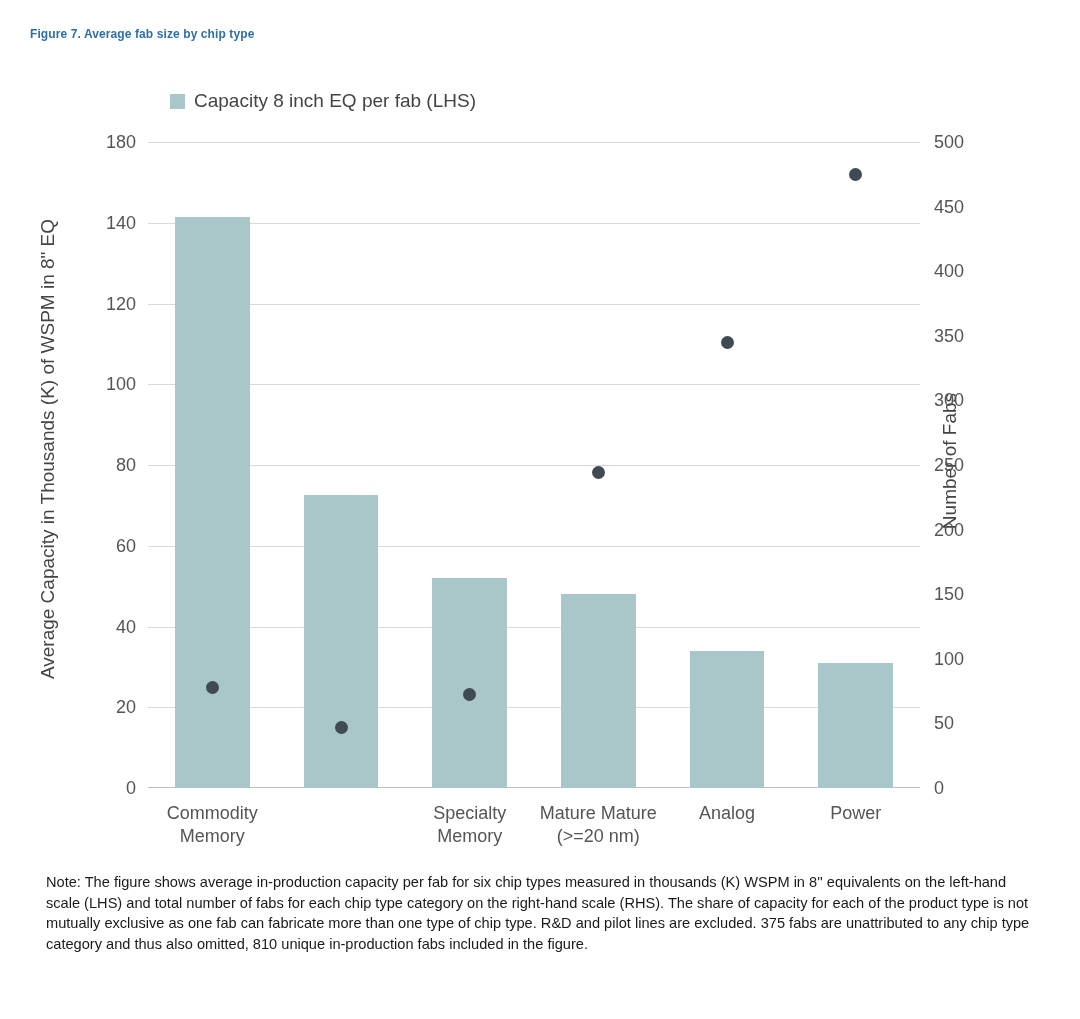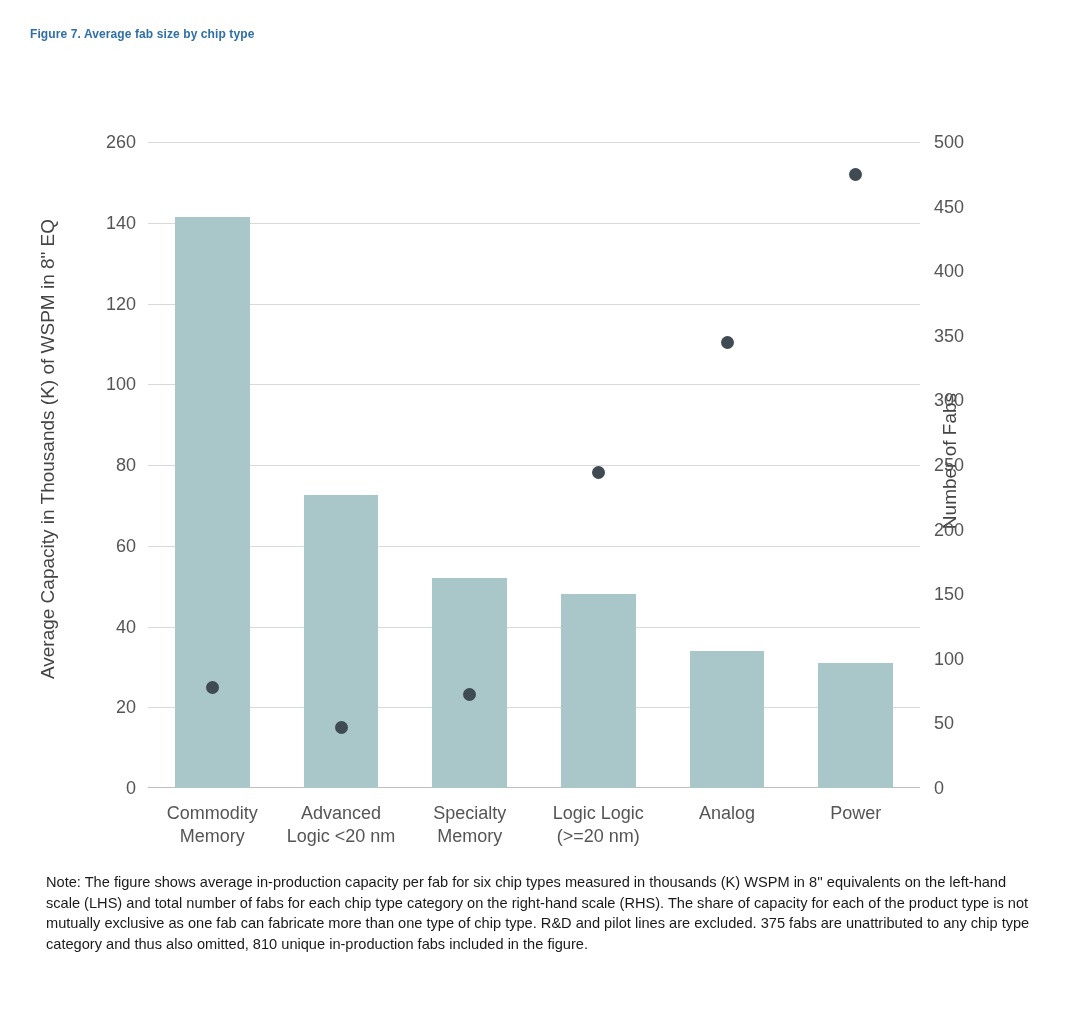--- a/index.html
+++ b/index.html
@@ -187,20 +187,24 @@
   }
 </style>
 </head>
 <body>
 
 <div class="page">
 
   <div class="fig-title">Figure 7. Average fab size by chip type</div>
 
   <div class="legend">
+    <div class="legend-item">
+      <span class="legend-swatch-bar"></span>
+      <span class="legend-label">Capacity 8 inch EQ per fab (LHS)</span>
+    </div>
   </div>
 
   <div class="plot-wrap">
     <div class="y-left-title">Average Capacity in Thousands (K) of WSPM in 8" EQ</div>
     <div class="y-right-title">Number of Fabs</div>
     <div class="plot" id="plot">
       <div class="axis-line-bottom"></div>
     <div class="tick-left" style="top: 646px;">0</div>
         <div class="gridline" style="top: 565.25px;"></div>
         <div class="tick-left" style="top: 565.25px;">20</div>
@@ -210,54 +214,50 @@
         <div class="tick-left" style="top: 403.75px;">60</div>
         <div class="gridline" style="top: 323px;"></div>
         <div class="tick-left" style="top: 323px;">80</div>
         <div class="gridline" style="top: 242.25px;"></div>
         <div class="tick-left" style="top: 242.25px;">100</div>
         <div class="gridline" style="top: 161.5px;"></div>
         <div class="tick-left" style="top: 161.5px;">120</div>
         <div class="gridline" style="top: 80.75px;"></div>
         <div class="tick-left" style="top: 80.75px;">140</div>
         <div class="gridline" style="top: 0px;"></div>
-        <div class="tick-left" style="top: 0px;">260</div>
+        <div class="tick-left" style="top: 0px;">180</div>
         <div class="tick-right" style="top: 646px;">0</div>
         <div class="tick-right" style="top: 581.4px;">50</div>
         <div class="tick-right" style="top: 516.8px;">100</div>
         <div class="tick-right" style="top: 452.2px;">150</div>
         <div class="tick-right" style="top: 387.6px;">200</div>
         <div class="tick-right" style="top: 323px;">250</div>
         <div class="tick-right" style="top: 258.4px;">300</div>
         <div class="tick-right" style="top: 193.8px;">350</div>
         <div class="tick-right" style="top: 129.2px;">400</div>
         <div class="tick-right" style="top: 64.6px;">450</div>
         <div class="tick-right" style="top: 0px;">500</div>
         <div class="bar" style="left: 27.02px; width: 74.6267px; height: 571.306px; background: rgb(169, 198, 201);"></div>
         <div class="dot" style="left: 64.3333px; top: 545.224px; background: rgb(63, 74, 82);"></div>
         <div class="xlabel" style="left: 64.3333px;">
           <div>Commodity</div>
           <div>Memory</div>
         </div>
         <div class="bar" style="left: 155.687px; width: 74.6267px; height: 292.719px; background: rgb(169, 198, 201);"></div>
         <div class="dot" style="left: 193px; top: 585.276px; background: rgb(63, 74, 82);"></div>
-        <div class="xlabel" style="left: 193px;">
-          <div>Advanced</div>
-          <div>Logic &lt;20 nm</div>
-        </div>
         <div class="bar" style="left: 284.353px; width: 74.6267px; height: 209.95px; background: rgb(169, 198, 201);"></div>
         <div class="dot" style="left: 321.667px; top: 552.976px; background: rgb(63, 74, 82);"></div>
         <div class="xlabel" style="left: 321.667px;">
           <div>Specialty</div>
           <div>Memory</div>
         </div>
         <div class="bar" style="left: 413.02px; width: 74.6267px; height: 193.8px; background: rgb(169, 198, 201);"></div>
         <div class="dot" style="left: 450.333px; top: 330.752px; background: rgb(63, 74, 82);"></div>
         <div class="xlabel" style="left: 450.333px;">
-          <div>Logic Logic</div>
+          <div>Mature Mature</div>
           <div>(&gt;=20 nm)</div>
         </div>
         <div class="bar" style="left: 541.687px; width: 74.6267px; height: 137.275px; background: rgb(169, 198, 201);"></div>
         <div class="dot" style="left: 579px; top: 200.26px; background: rgb(63, 74, 82);"></div>
         <div class="xlabel" style="left: 579px;">
           <div>Analog</div>
         </div>
         <div class="bar" style="left: 670.353px; width: 74.6267px; height: 125.162px; background: rgb(169, 198, 201);"></div>
         <div class="dot" style="left: 707.667px; top: 32.3px; background: rgb(63, 74, 82);"></div>
         <div class="xlabel" style="left: 707.667px;">

